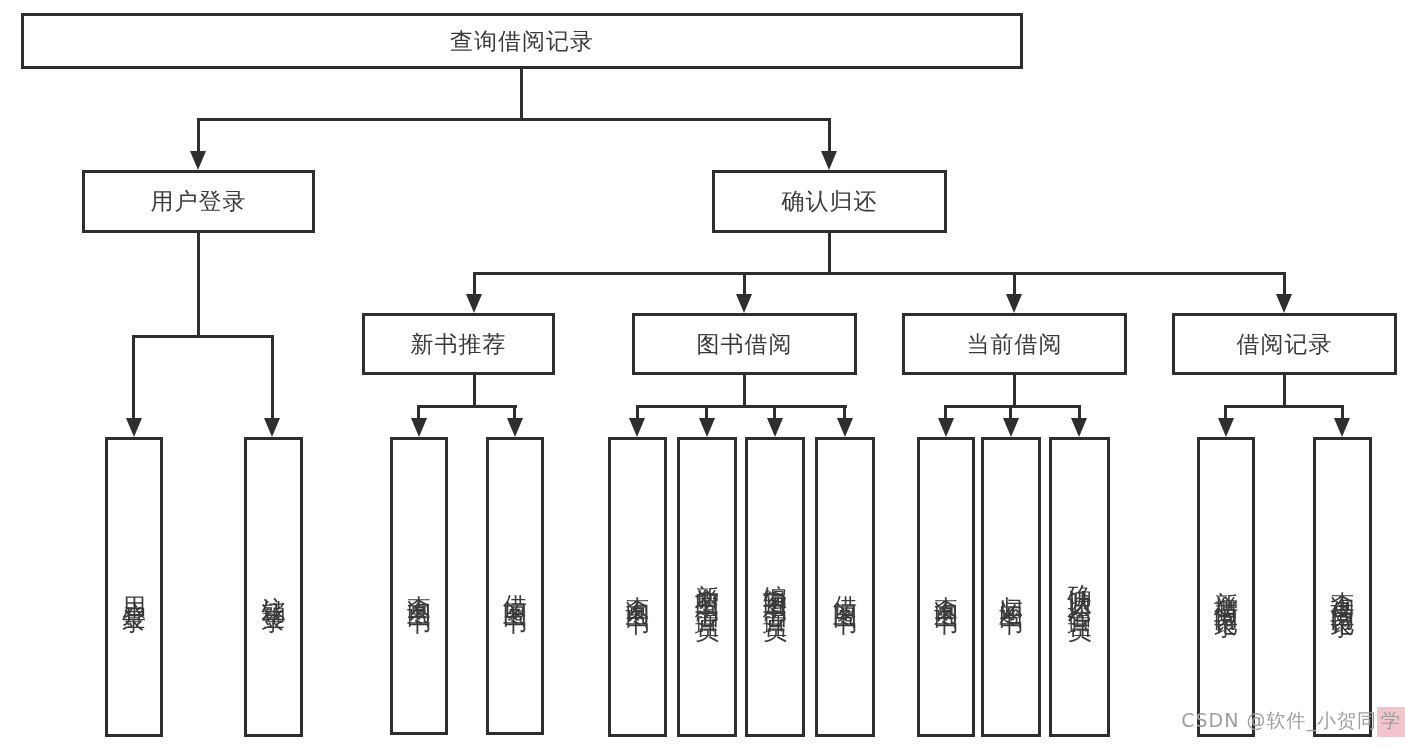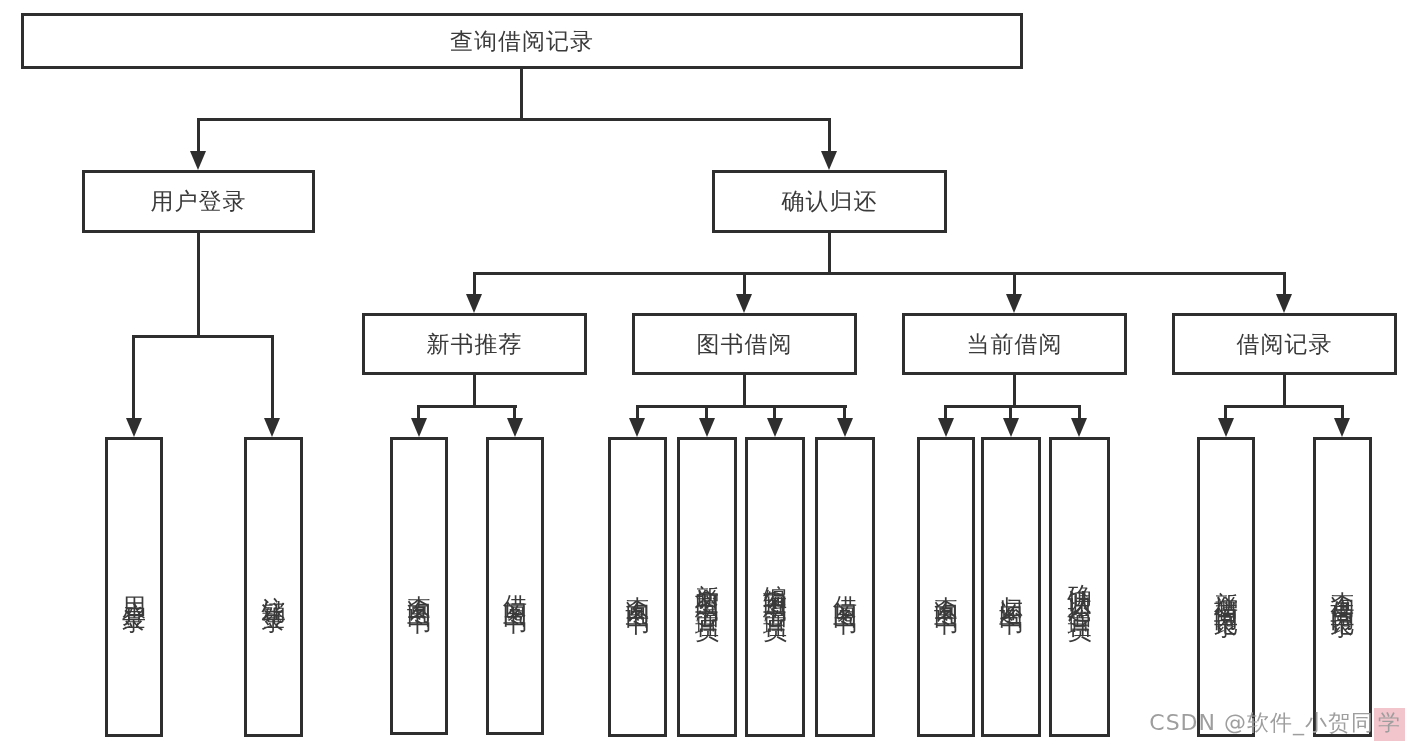--- a/index.html
+++ b/index.html
@@ -36,21 +36,21 @@
     position:absolute;width:0;height:0;
     border-left:8px solid transparent;
     border-right:8px solid transparent;
     border-top:19px solid #2e2e2e;
   }
   
   .watermark{
     position:absolute;
     right:0;top:708px;
     z-index:10;
-    font-size:22px;
+    font-size:19px;
     color:#9e9e9e;
     white-space:nowrap;
     letter-spacing:1px;
   }
   .watermark .hl{
     background:#f2c4cc;
     padding:2px 4px 6px 4px;
   }
 </style>
 </head>
@@ -121,21 +121,21 @@
     <span>查询借阅记录</span>
   </div>
 
   <div class="node h-label" style="left:82px;top:170px;width:233px;height:63px;">
     <span>用户登录</span>
   </div>
   <div class="node h-label" style="left:712px;top:170px;width:235px;height:63px;">
     <span>确认归还</span>
   </div>
 
-  <div class="node h-label" style="left:362px;top:313px;width:225px;height:62px;">
+  <div class="node h-label" style="left:362px;top:313px;width:193px;height:62px;">
     <span>新书推荐</span>
   </div>
   <div class="node h-label" style="left:632px;top:313px;width:225px;height:62px;">
     <span>图书借阅</span>
   </div>
   <div class="node h-label" style="left:902px;top:313px;width:225px;height:62px;justify-content:center;">
     <span>当前借阅</span>
   </div>
   <div class="node h-label" style="left:1172px;top:313px;width:225px;height:62px;text-align:center;">
     <span>借阅记录</span>

